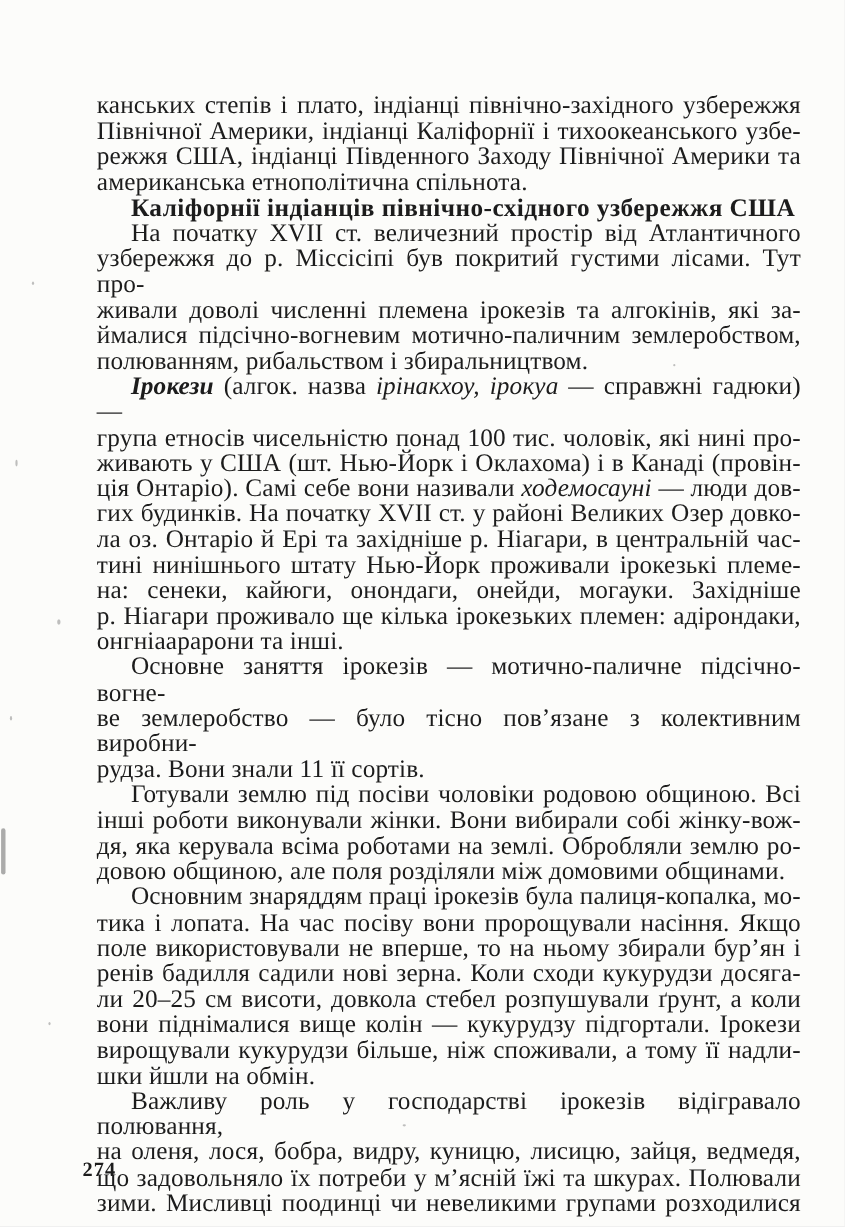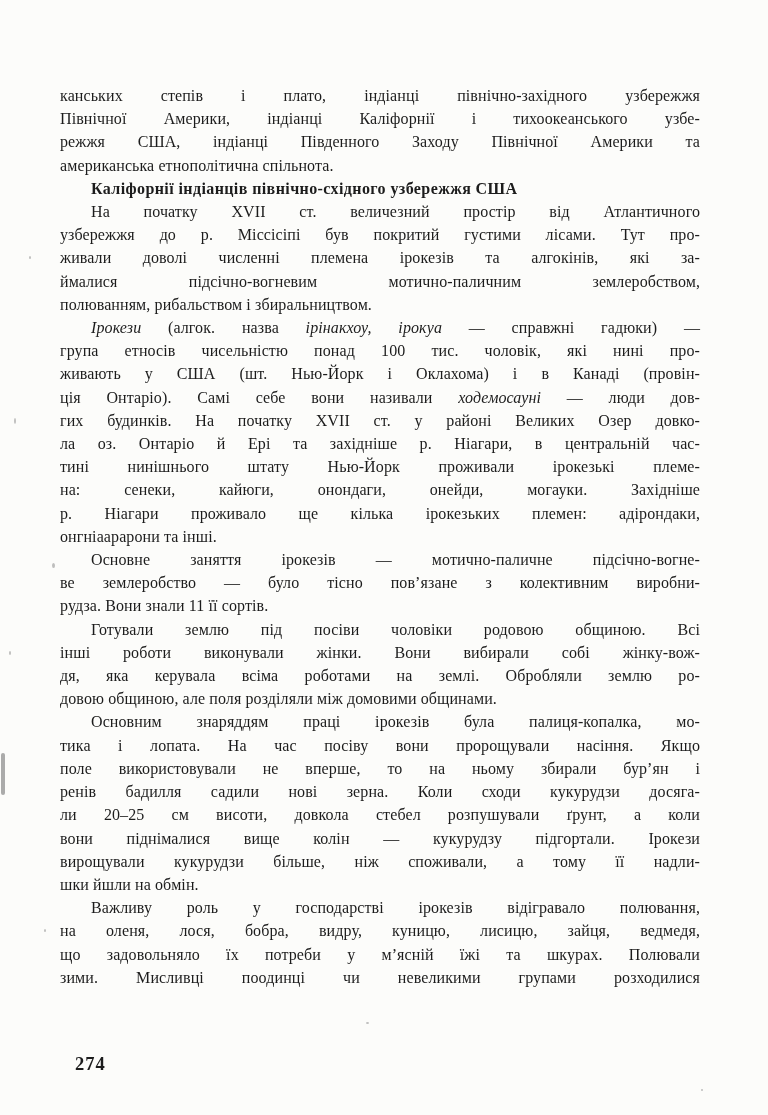--- a/index.html
+++ b/index.html
@@ -6,32 +6,32 @@
   .page{
     position:relative;
     width:768px;height:1115px;
     background:#fcfcfa;
     overflow:hidden;
     font-family:"Liberation Serif","DejaVu Serif",serif;
     color:#1c1c1c;
   }
   .text-block{
     position:absolute;
-    left:60px;top:84px;width:640px;
-    font-size:16px;
+    left:88px;top:84px;width:640px;
+    font-size:23px;
     line-height:23.2px;
     letter-spacing:0.1px;
   }
   .para{margin:0;}
   .line{text-align:left;}
   .line.just{text-align:justify;text-align-last:justify;}
   .line.indent{text-indent:31px;}
   .para.bold .line{font-weight:bold;letter-spacing:0.4px;}
   .s-i{font-style:italic;}
-  .s-bi{font-weight:normal;font-style:italic;}
+  .s-bi{font-weight:bold;font-style:italic;}
   .page-number{
     position:absolute;
     left:75px;top:1054px;
     font-size:18.5px;
     letter-spacing:1px;
     font-weight:bold;
   }
   .speck{position:absolute;background:#8a8a8a;opacity:.55;border-radius:50%;}
   .smudge{position:absolute;background:#5a5a5a;opacity:.5;border-radius:2px;}
 </style>

